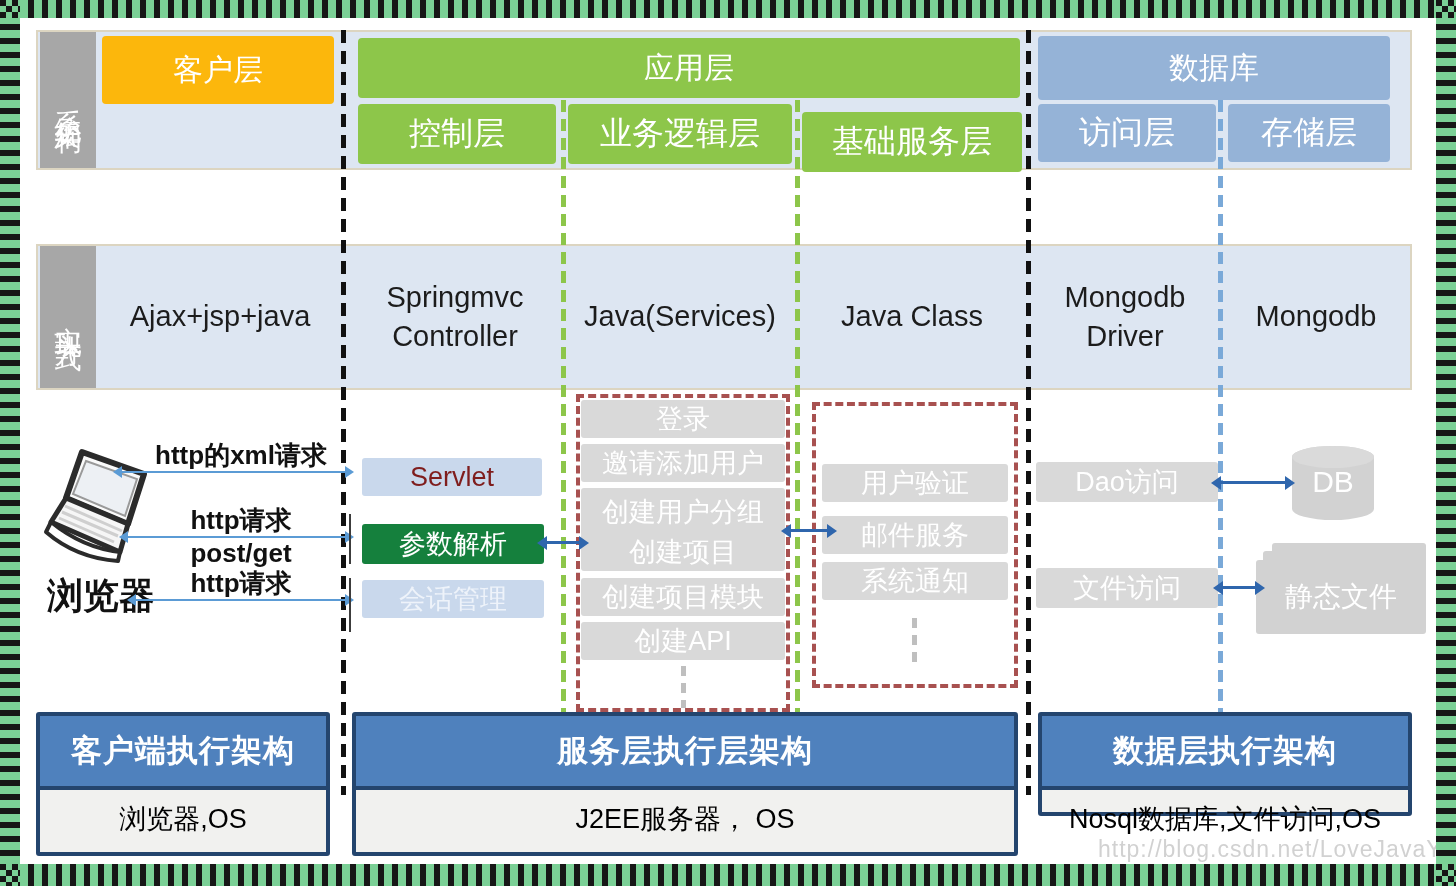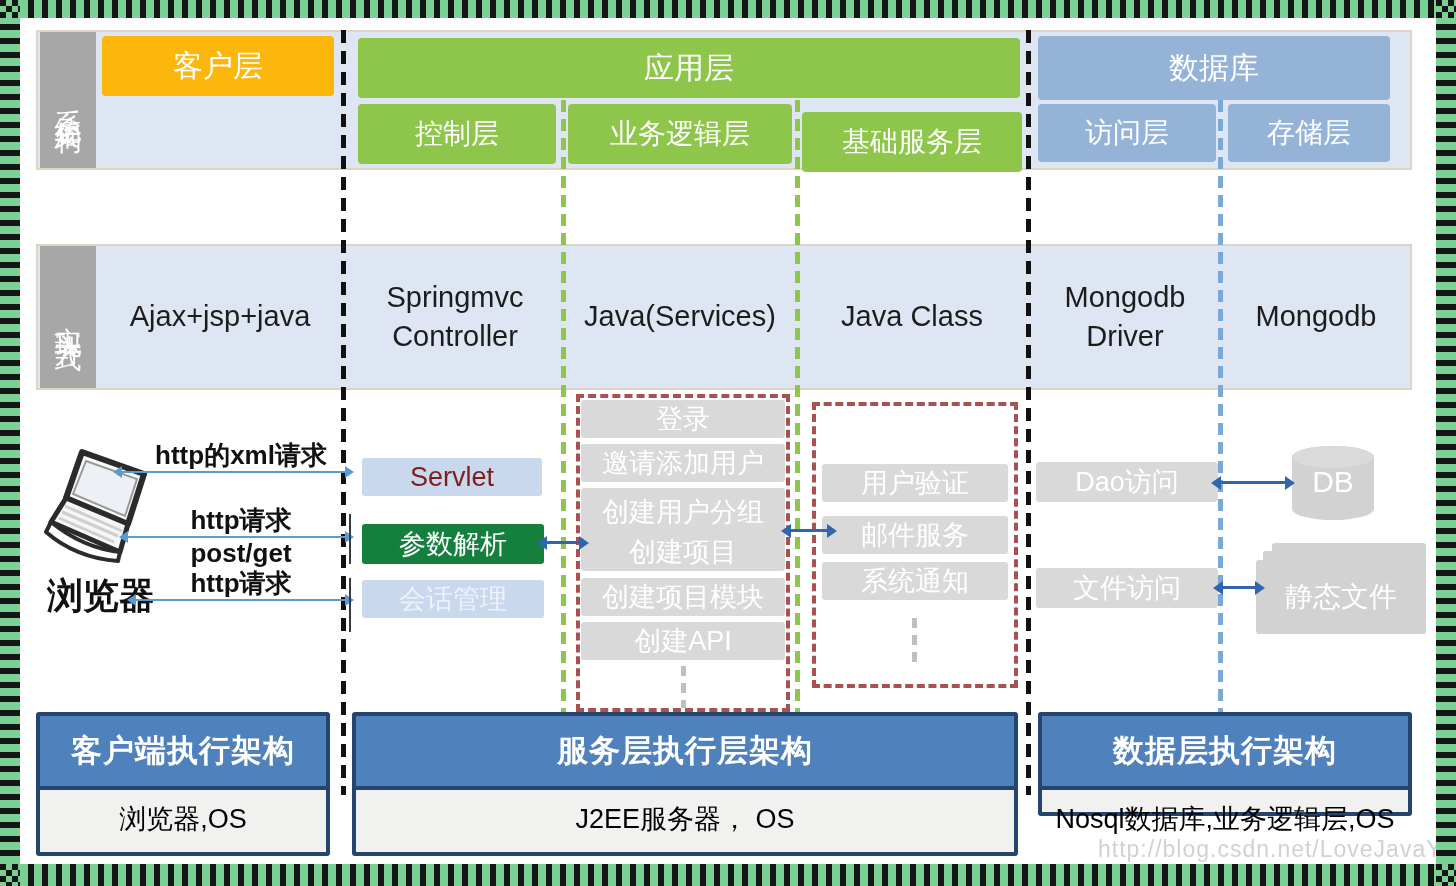--- a/index.html
+++ b/index.html
@@ -16,21 +16,21 @@
   
   .band { position:absolute; background:#dde6f2; border:2px solid #dcd5c1; z-index:0; }
   .vlabel { position:absolute; background:#a7a7a7; color:#fff; writing-mode:vertical-rl; text-orientation:upright;
             display:flex; align-items:center; justify-content:center; font-size:27px; letter-spacing:6px; z-index:2; }
 
   .chip { position:absolute; color:#fff; display:flex; align-items:center; justify-content:center;
           border-radius:4px; z-index:2; font-size:30px; }
   .chip.orange { background:#fcb70c; }
   .chip.green  { background:#8dc64a; }
   .chip.blue   { background:#95b3d7; }
-  .chip.sub    { font-size:28px; }
+  .chip.sub    { font-size:32px; }
 
   .impl { position:absolute; z-index:2; display:flex; align-items:center; justify-content:center;
           text-align:center; font-size:29px; font-weight:500; color:#1c1c1c; line-height:1.35; }
 
   
   .dashv { position:absolute; width:5px; z-index:1; }
   .dashv.black { background:repeating-linear-gradient(180deg,#111 0 13px,transparent 13px 21px); }
   .dashv.green { background:repeating-linear-gradient(180deg,#8dc64a 0 12px,transparent 12px 19px); }
   .dashv.blue  { background:repeating-linear-gradient(180deg,#7aa9d8 0 12px,transparent 12px 19px); }
   .dashv.gray  { background:repeating-linear-gradient(180deg,#bfbfbf 0 10px,transparent 10px 17px); }
@@ -76,21 +76,21 @@
 
   <div class="dashv black" style="left:341px; top:30px; height:765px;"></div>
   <div class="dashv green" style="left:561px; top:100px; height:612px;"></div>
   <div class="dashv green" style="left:795px; top:100px; height:612px;"></div>
   <div class="dashv black" style="left:1026px; top:30px; height:765px;"></div>
   <div class="dashv blue" style="left:1218px; top:100px; height:614px;"></div>
 
   <div class="band" style="left:36px; top:30px; width:1376px; height:140px;"></div>
   <div class="vlabel" style="left:40px; top:32px; width:56px; height:136px;">系统架构</div>
 
-  <div class="chip orange" style="left:102px; top:36px; width:232px; height:60px;">客户层</div>
+  <div class="chip orange" style="left:102px; top:36px; width:232px; height:68px;">客户层</div>
   <div class="chip green" style="left:358px; top:38px; width:662px; height:60px;">应用层</div>
   <div class="chip green sub" style="left:358px; top:104px; width:198px; height:60px;">控制层</div>
   <div class="chip green sub" style="left:568px; top:104px; width:224px; height:60px;">业务逻辑层</div>
   <div class="chip green sub" style="left:802px; top:104px; width:220px; height:60px;margin-top:8px;">基础服务层</div>
   <div class="chip blue" style="left:1038px; top:36px; width:352px; height:64px;">数据库</div>
   <div class="chip blue sub" style="left:1038px; top:104px; width:178px; height:58px;">访问层</div>
   <div class="chip blue sub" style="left:1228px; top:104px; width:162px; height:58px;">存储层</div>
 
   <div class="band" style="left:36px; top:244px; width:1376px; height:146px;"></div>
   <div class="vlabel" style="left:40px; top:246px; width:56px; height:142px;">实现方式</div>
@@ -163,21 +163,21 @@
   <div class="exec" style="left:36px; top:712px; width:294px; height:144px;">
     <div class="hd">客户端执行架构</div>
     <div class="bd2">浏览器,OS</div>
   </div>
   <div class="exec" style="left:352px; top:712px; width:666px; height:144px;">
     <div class="hd">服务层执行层架构</div>
     <div class="bd2">J2EE服务器， OS</div>
   </div>
   <div class="exec" style="left:1038px; top:712px; width:374px; height:104px;">
     <div class="hd">数据层执行架构</div>
-    <div class="bd2">Nosql数据库,业务逻辑层,OS</div>
+    <div class="bd2">Nosql数据库,文件访问,OS</div>
   </div>
 
   <div class="watermark" style="left:1098px; top:836px; width:340px;">http://blog.csdn.net/LoveJavaYDJ</div>
 
   <div class="bd bd-h" style="left:20px; top:0; width:1416px; height:18px;"></div>
   <div class="bd bd-h" style="left:20px; top:864px; width:1416px; height:22px;"></div>
   <div class="bd bd-v" style="left:0; top:18px; width:20px; height:846px;"></div>
   <div class="bd bd-v" style="left:1436px; top:18px; width:20px; height:846px;"></div>
   <div class="bd bd-c" style="left:0; top:0; width:20px; height:18px;"></div>
   <div class="bd bd-c" style="left:1436px; top:0; width:20px; height:18px;"></div>

